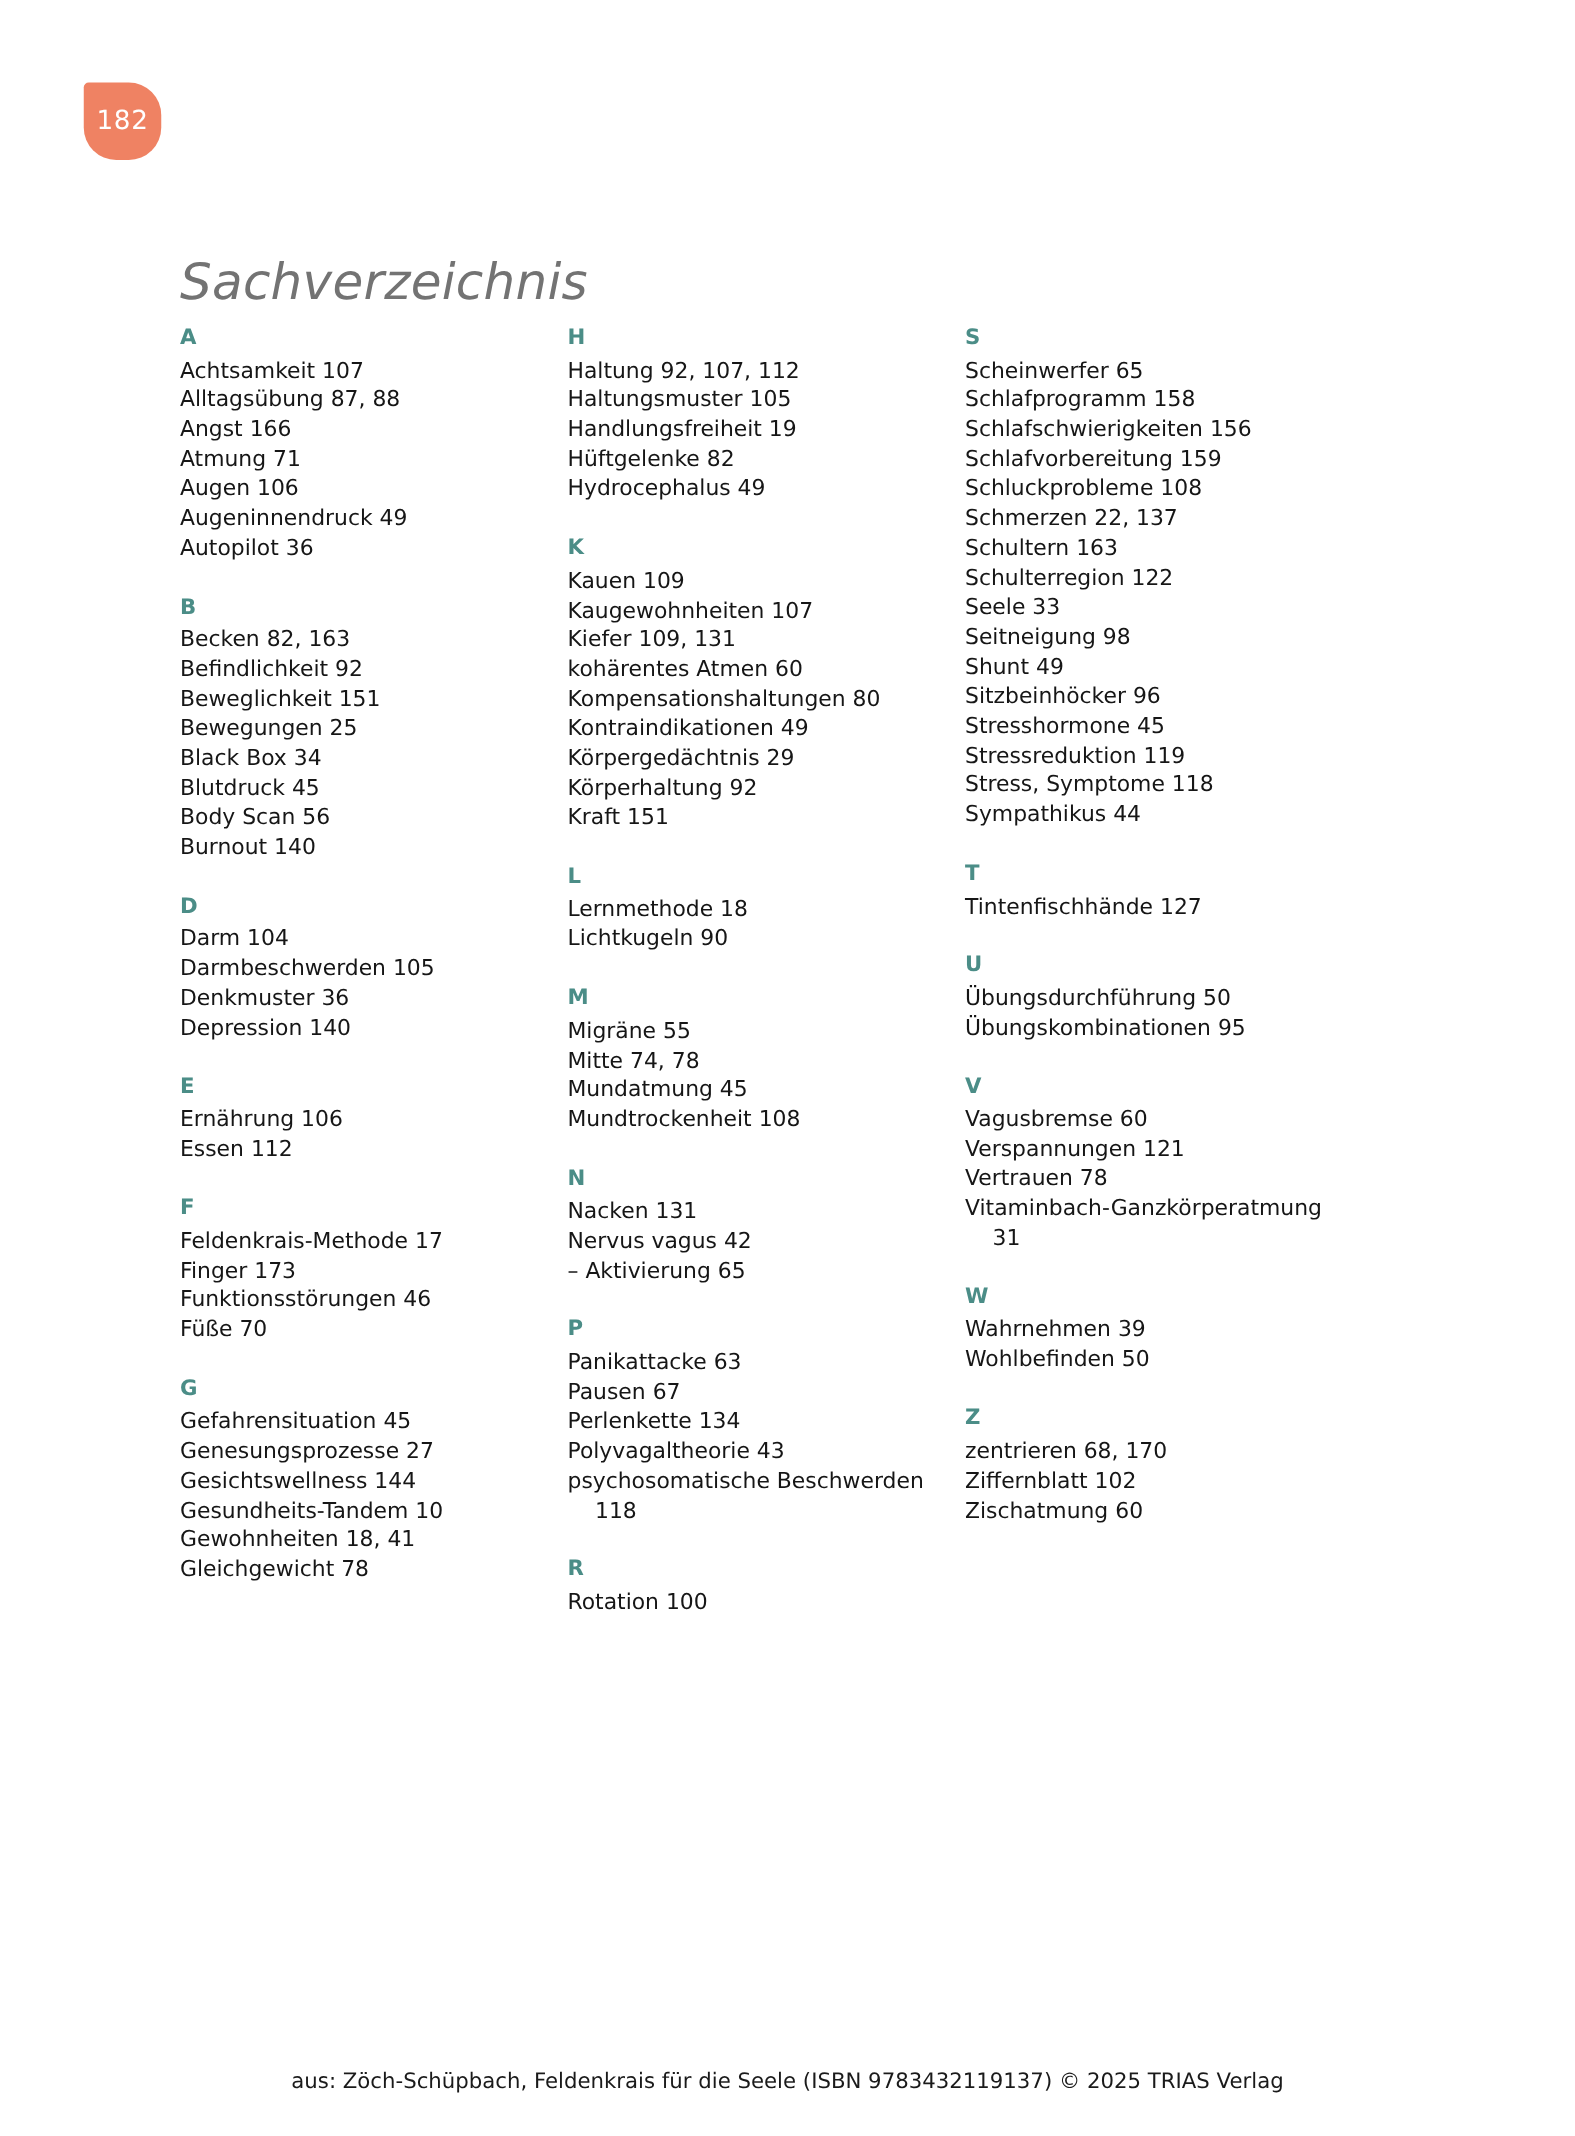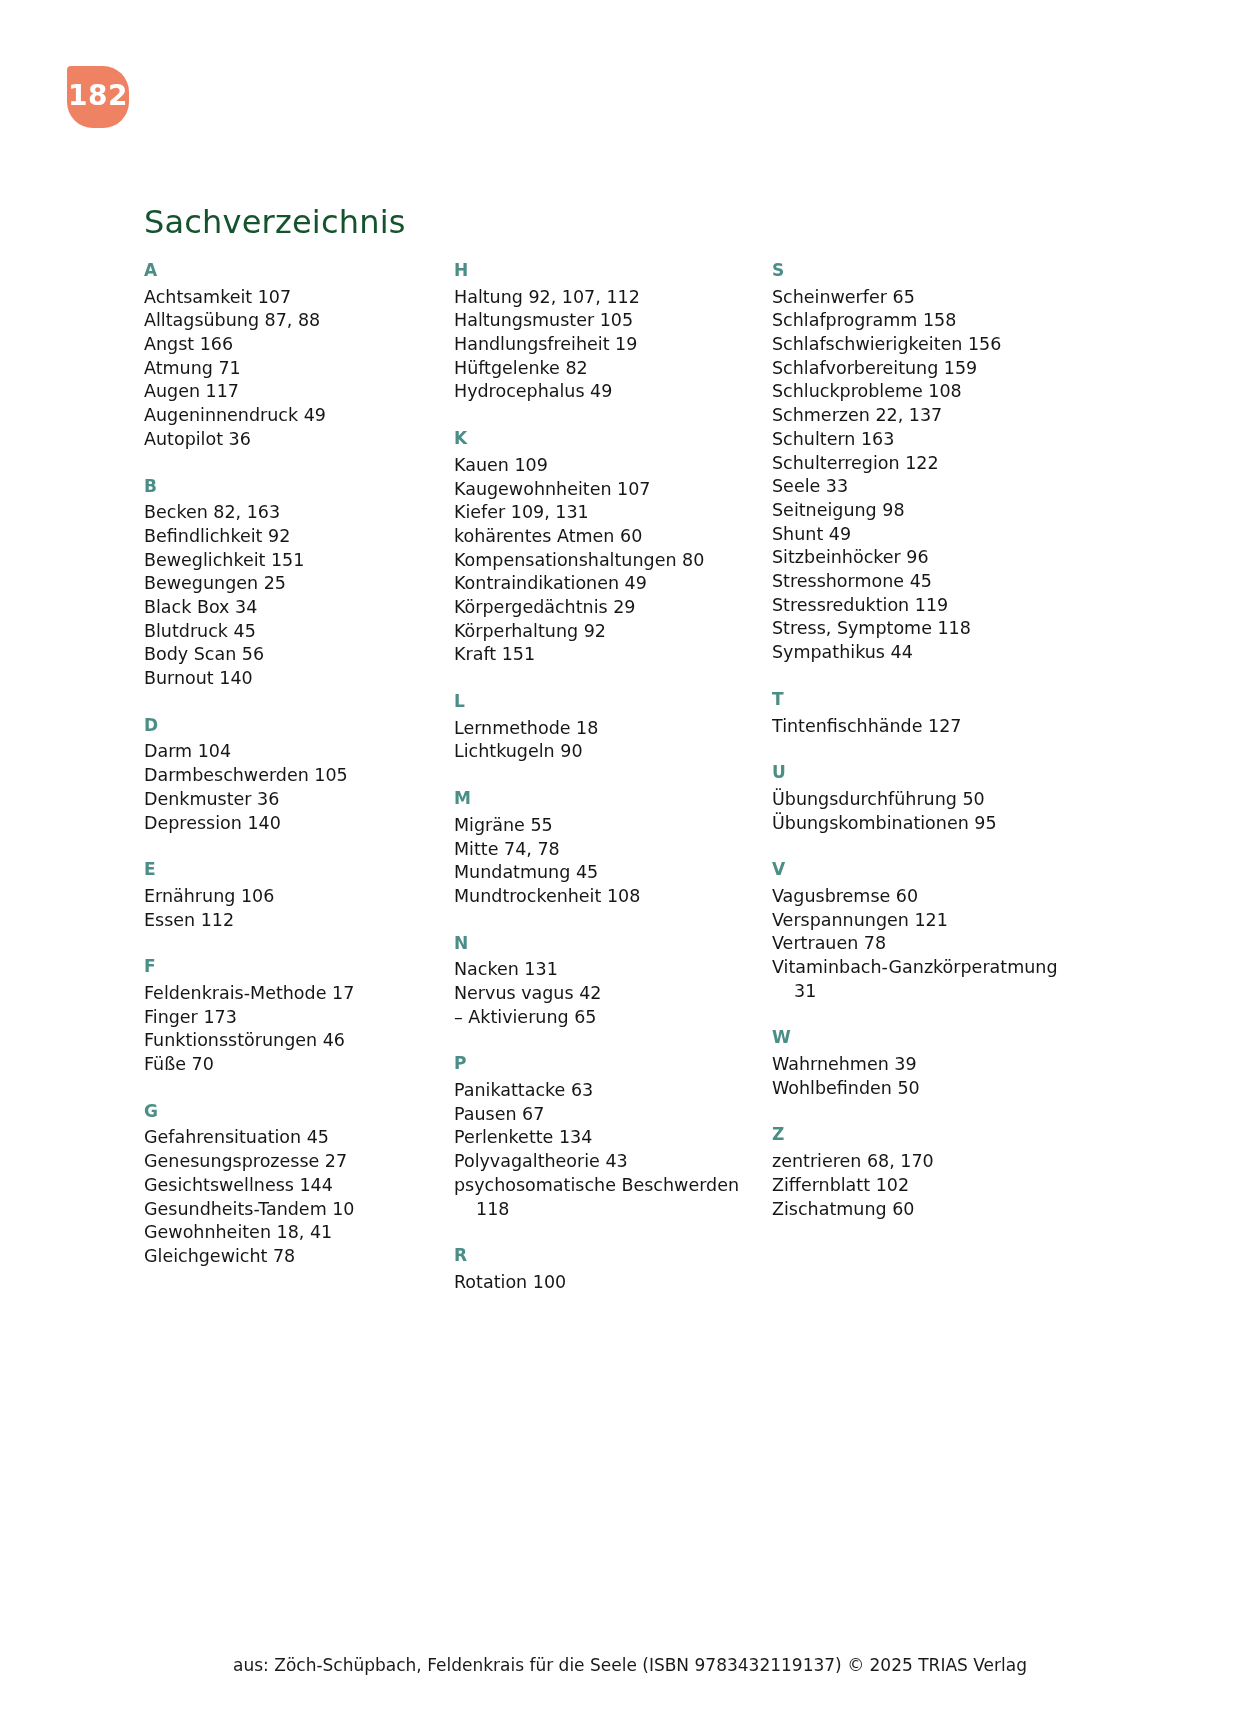--- a/index.html
+++ b/index.html
@@ -27,36 +27,37 @@
     border-radius: 0 0 0 26px;
     border-top-right-radius: 26px;
     border-bottom-right-radius: 26px;
     border-top-left-radius: 4px;
     display: flex;
     align-items: center;
     justify-content: center;
   }
   .page-badge .num {
     color: #ffffff;
-    font-size: 28px;
-    font-weight: 700;
+    font-size: 21px;
+    font-weight: 400;
     letter-spacing: 0.5px;
     line-height: 1;
     padding-bottom: 2px;
   }
 
   
   .page-title {
     position: absolute;
     left: 144px;
     top: 203px;
-    font-size: 32px;
+    font-size: 40px;
     font-weight: 400;
-    color: #14532d;
+    color: #737373;
     letter-spacing: 0.2px;
+    font-style: italic;
   }
 
   
   .index-wrap {
     position: absolute;
     left: 144px;
     top: 258px;
     width: 960px;
     display: flex;
     gap: 0;
@@ -110,21 +111,21 @@
 <div class="page-title">Sachverzeichnis</div>
 
 <div class="index-wrap">
   <div class="index-col c1">
       <div class="letter-group">
         <div class="letter-head">A</div>
         <div class="entry">Achtsamkeit 107</div>
         <div class="entry">Alltagsübung 87, 88</div>
         <div class="entry">Angst 166</div>
         <div class="entry">Atmung 71</div>
-        <div class="entry">Augen 117</div>
+        <div class="entry">Augen 106</div>
         <div class="entry">Augeninnendruck 49</div>
         <div class="entry">Autopilot 36</div>
       </div>
       <div class="letter-group">
         <div class="letter-head">B</div>
         <div class="entry">Becken 82, 163</div>
         <div class="entry">Befindlichkeit 92</div>
         <div class="entry">Beweglichkeit 151</div>
         <div class="entry">Bewegungen 25</div>
         <div class="entry">Black Box 34</div>

